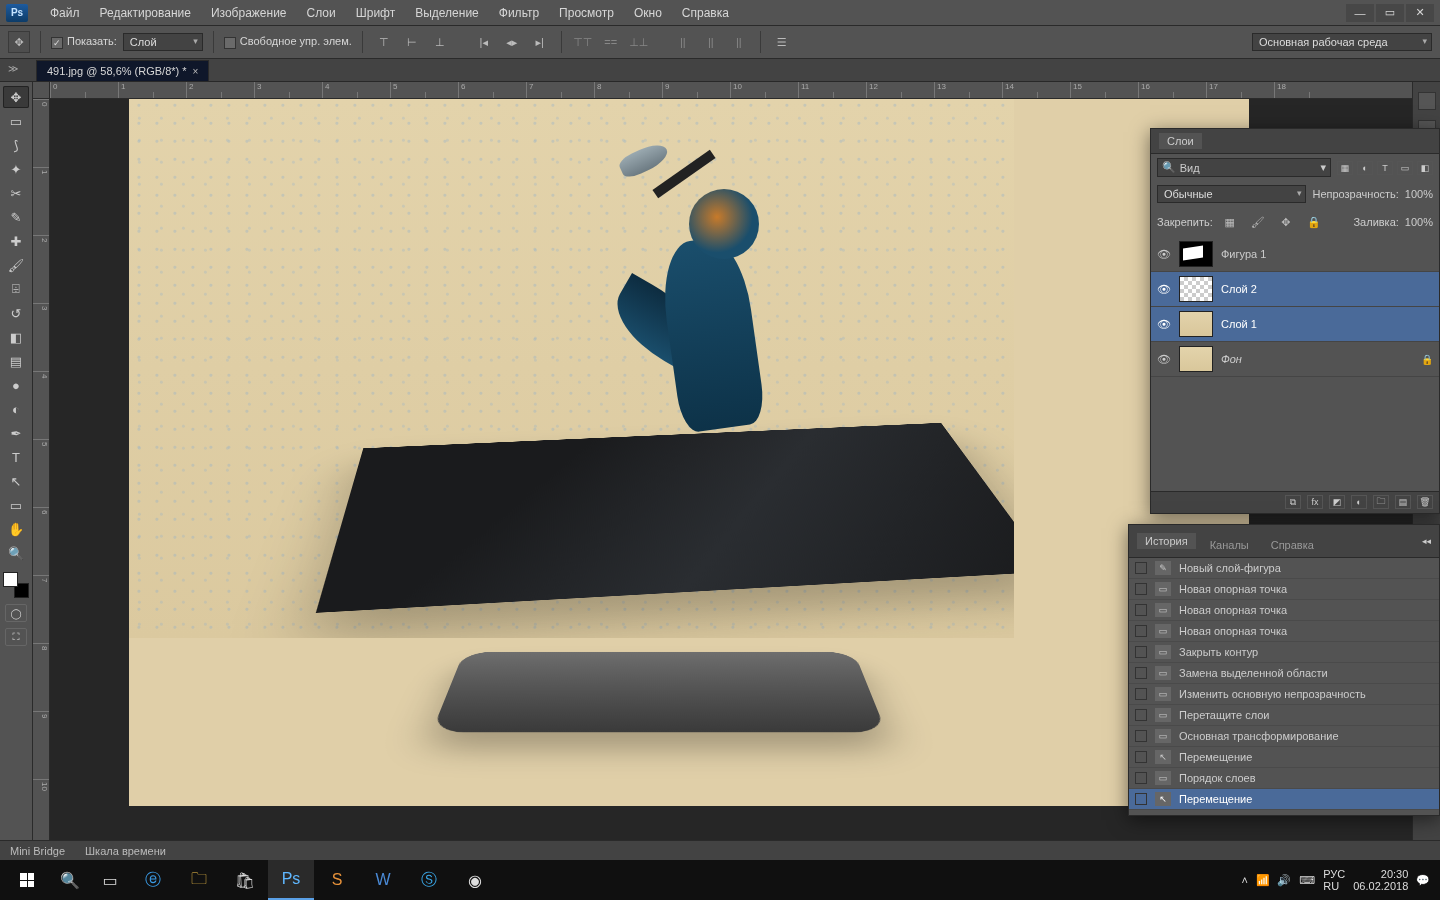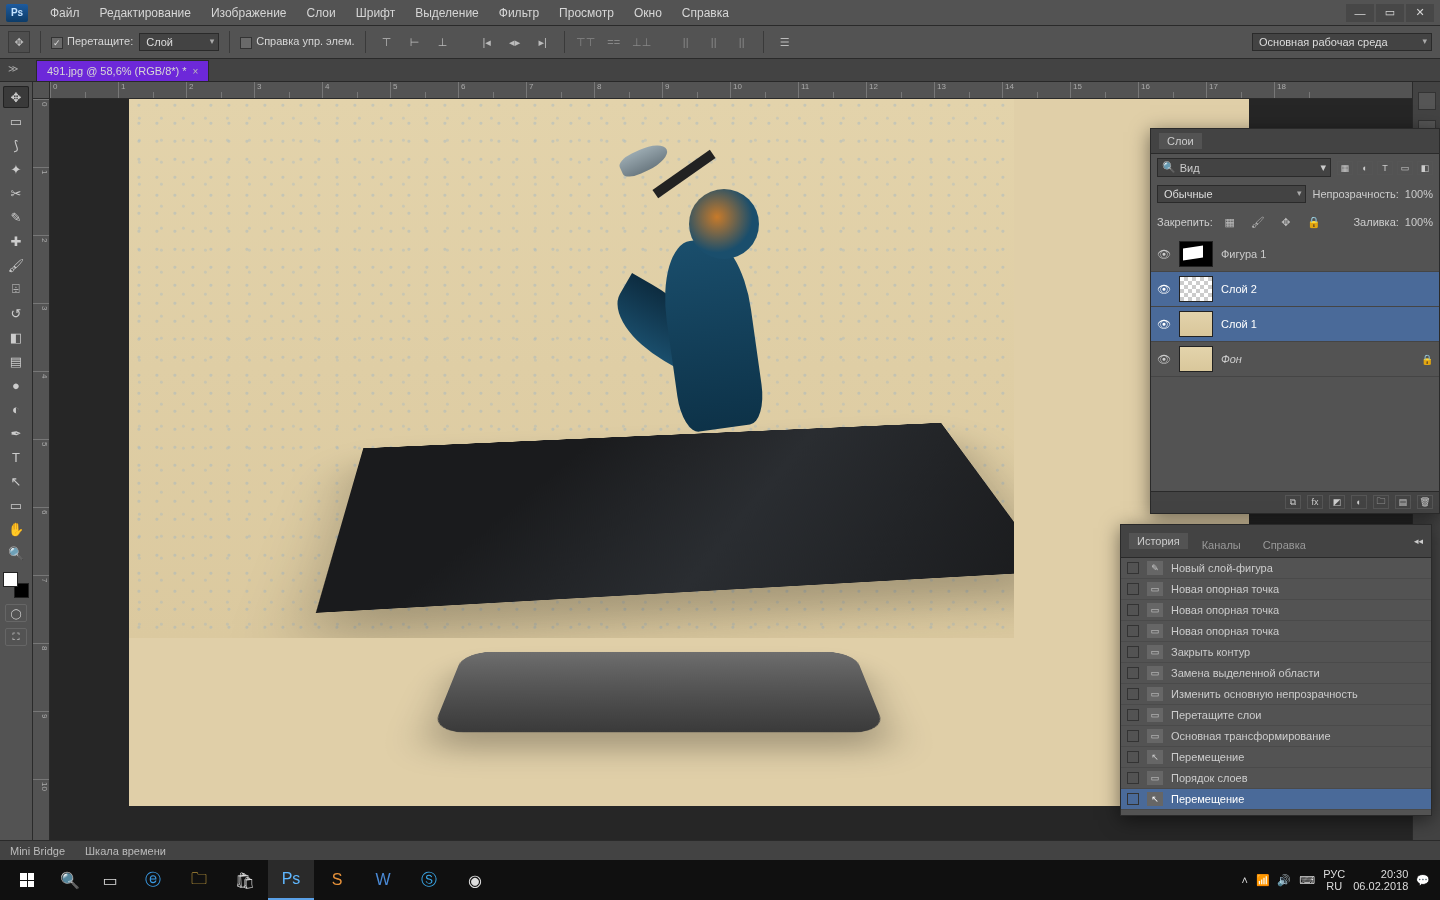--- a/index.html
+++ b/index.html
@@ -19,21 +19,21 @@
 .chk.on::after { content: "✓"; font-size: 9px; position: relative; top: -2px; left: 1px; color: #ddd; }
 .dropdown { background: #434343; border: 1px solid #2a2a2a; padding: 2px 18px 2px 6px; position: relative; color: #ddd; }
 .dropdown::after { content: "▾"; position: absolute; right: 4px; top: 2px; font-size: 9px; color: #aaa; }
 .icn { width: 22px; height: 22px; background: #4e4e4e; border: 1px solid #3a3a3a; display: flex; align-items: center; justify-content: center; font-size: 11px; color: #bbb; }
 .icn.flat { background: transparent; border: none; }
 .workspace-dd { margin-left: auto; width: 180px; }
 
 
 .tabrow { height: 23px; background: #434343; display: flex; align-items: flex-end; padding-left: 36px; border-bottom: 1px solid #282828; }
 .tab-strip-icon { position: absolute; left: 8px; top: 63px; font-size: 10px; color: #aaa; }
-.doc-tab { background: #6d28d9; padding: 4px 10px; font-size: 11px; border: 1px solid #2a2a2a; border-bottom: none; display: flex; align-items: center; gap: 6px; }
+.doc-tab { background: #0f172a; padding: 4px 10px; font-size: 11px; border: 1px solid #2a2a2a; border-bottom: none; display: flex; align-items: center; gap: 6px; }
 .doc-tab .close { font-size: 10px; color: #bbb; }
 
 
 .main { position: absolute; top: 82px; bottom: 40px; left: 0; right: 0; display: flex; }
 
 
 .toolbox { width: 33px; background: #535353; border-right: 1px solid #2a2a2a; display: flex; flex-direction: column; align-items: center; padding-top: 4px; gap: 2px; }
 .toolbtn { width: 26px; height: 22px; display: flex; align-items: center; justify-content: center; color: #ccc; font-size: 13px; border-radius: 2px; }
 .toolbtn.active { background: #3a3a3a; box-shadow: inset 0 0 0 1px #222; }
 .swatches { margin-top: 6px; position: relative; width: 26px; height: 26px; }
@@ -89,42 +89,42 @@
 .layer-item .thumb { width: 34px; height: 26px; background: #bbb; border: 1px solid #222; display: flex; align-items: center; justify-content: center; font-size: 9px; }
 .layer-item .thumb.checker { background: repeating-conic-gradient(#ccc 0 25%, #fff 0 50%) 0 0/8px 8px; position: relative; }
 .layer-item .thumb.bg { background: linear-gradient(#e3d3ab,#d9c79b); }
 .layer-item .thumb.shape { background: #000; position: relative; }
 .layer-item .thumb.shape::after { content:""; position:absolute; left:3px; top:5px; width:20px; height:12px; background:#fff; transform: skewY(-8deg); }
 .layer-item .lname { flex: 1; }
 .layer-item .lock { width: 12px; font-size: 10px; }
 .layers-footer { position: absolute; bottom: 0; left: 0; right: 0; height: 22px; background: #434343; border-top: 1px solid #2a2a2a; display: flex; justify-content: flex-end; gap: 6px; padding: 3px 6px; }
 .layers-footer span { width: 16px; height: 14px; border: 1px solid #555; font-size: 9px; display: flex; align-items: center; justify-content: center; }
 
-.history-panel { top: 524px; right: 8px; width: 312px; height: 292px; }
+.history-panel { top: 524px; right: 0; width: 312px; height: 292px; }
 .history-panel .titlebar .tab.faded { margin-left: 6px; }
 .history-list { overflow: hidden; }
 .history-item { display: flex; align-items: center; padding: 3px 6px; border-bottom: 1px solid #4a4a4a; gap: 8px; }
 .history-item.sel { background: #4a6a99; color: #fff; }
 .history-item .hchk { width: 12px; height: 12px; border: 1px solid #333; }
 .history-item .hicon { width: 16px; height: 14px; background: #666; display: flex; align-items: center; justify-content: center; font-size: 9px; }
 .history-item .htxt { flex: 1; white-space: nowrap; overflow: hidden; text-overflow: ellipsis; }
 
 
 .bottombar { position: absolute; left: 0; right: 0; bottom: 40px; height: 20px; background: #434343; border-top: 1px solid #2a2a2a; display: flex; align-items: center; font-size: 11px; }
 .bottombar .btab { padding: 20px 10px; color: #bbb; }
 
 
 .taskbar { position: absolute; left: 0; right: 0; bottom: 0; height: 40px; background: #101010; display: flex; align-items: center; padding: 0 4px; color: #ddd; }
 .taskbar .tbtn { width: 46px; height: 40px; display: flex; align-items: center; justify-content: center; font-size: 16px; }
 .taskbar .tbtn.small { width: 40px; }
 .taskbar .tbtn.active { border-bottom: 2px solid #5aa0e6; background: #2a2a2a; }
 .taskbar .spacer { flex: 1; }
 .tray { display: flex; align-items: center; gap: 8px; padding-right: 6px; font-size: 11px; }
 .tray .clock { text-align: right; line-height: 1.1; }
-.tray .lang { text-align: center; line-height: 1.1; }
+.tray .lang { text-align: left; line-height: 1.1; }
 .sq { width: 14px; height: 14px; display: grid; grid-template: 1fr 1fr/1fr 1fr; gap: 1px; }
 .sq span { background: #fff; }
 </style>
 </head>
 <body>
 
 <div class="menubar">
   <div class="ps-logo">Ps</div>
   <div class="menu-item">Файл</div>
   <div class="menu-item">Редактирование</div>
@@ -139,24 +139,24 @@
   <div class="win-controls">
     <div class="win-btn">—</div>
     <div class="win-btn">▭</div>
     <div class="win-btn">✕</div>
   </div>
 </div>
 
 <div class="optbar">
   <div class="icn">✥</div>
   <div class="sep"></div>
-  <span><span class="chk on"></span><span>Перетащите:</span></span>
+  <span><span class="chk on"></span><span>Показать:</span></span>
   <div class="dropdown" style="width:80px;">Слой</div>
   <div class="sep"></div>
-  <span><span class="chk"></span><span>Справка упр. элем.</span></span>
+  <span><span class="chk"></span><span>Свободное упр. элем.</span></span>
   <div class="sep"></div>
   <div class="icn flat">⊤</div>
   <div class="icn flat">⊢</div>
   <div class="icn flat">⊥</div>
   <div style="width:10px"></div>
   <div class="icn flat">|◂</div>
   <div class="icn flat">◂▸</div>
   <div class="icn flat">▸|</div>
   <div class="sep"></div>
   <div class="icn flat" style="opacity:.5">⊤⊤</div>

